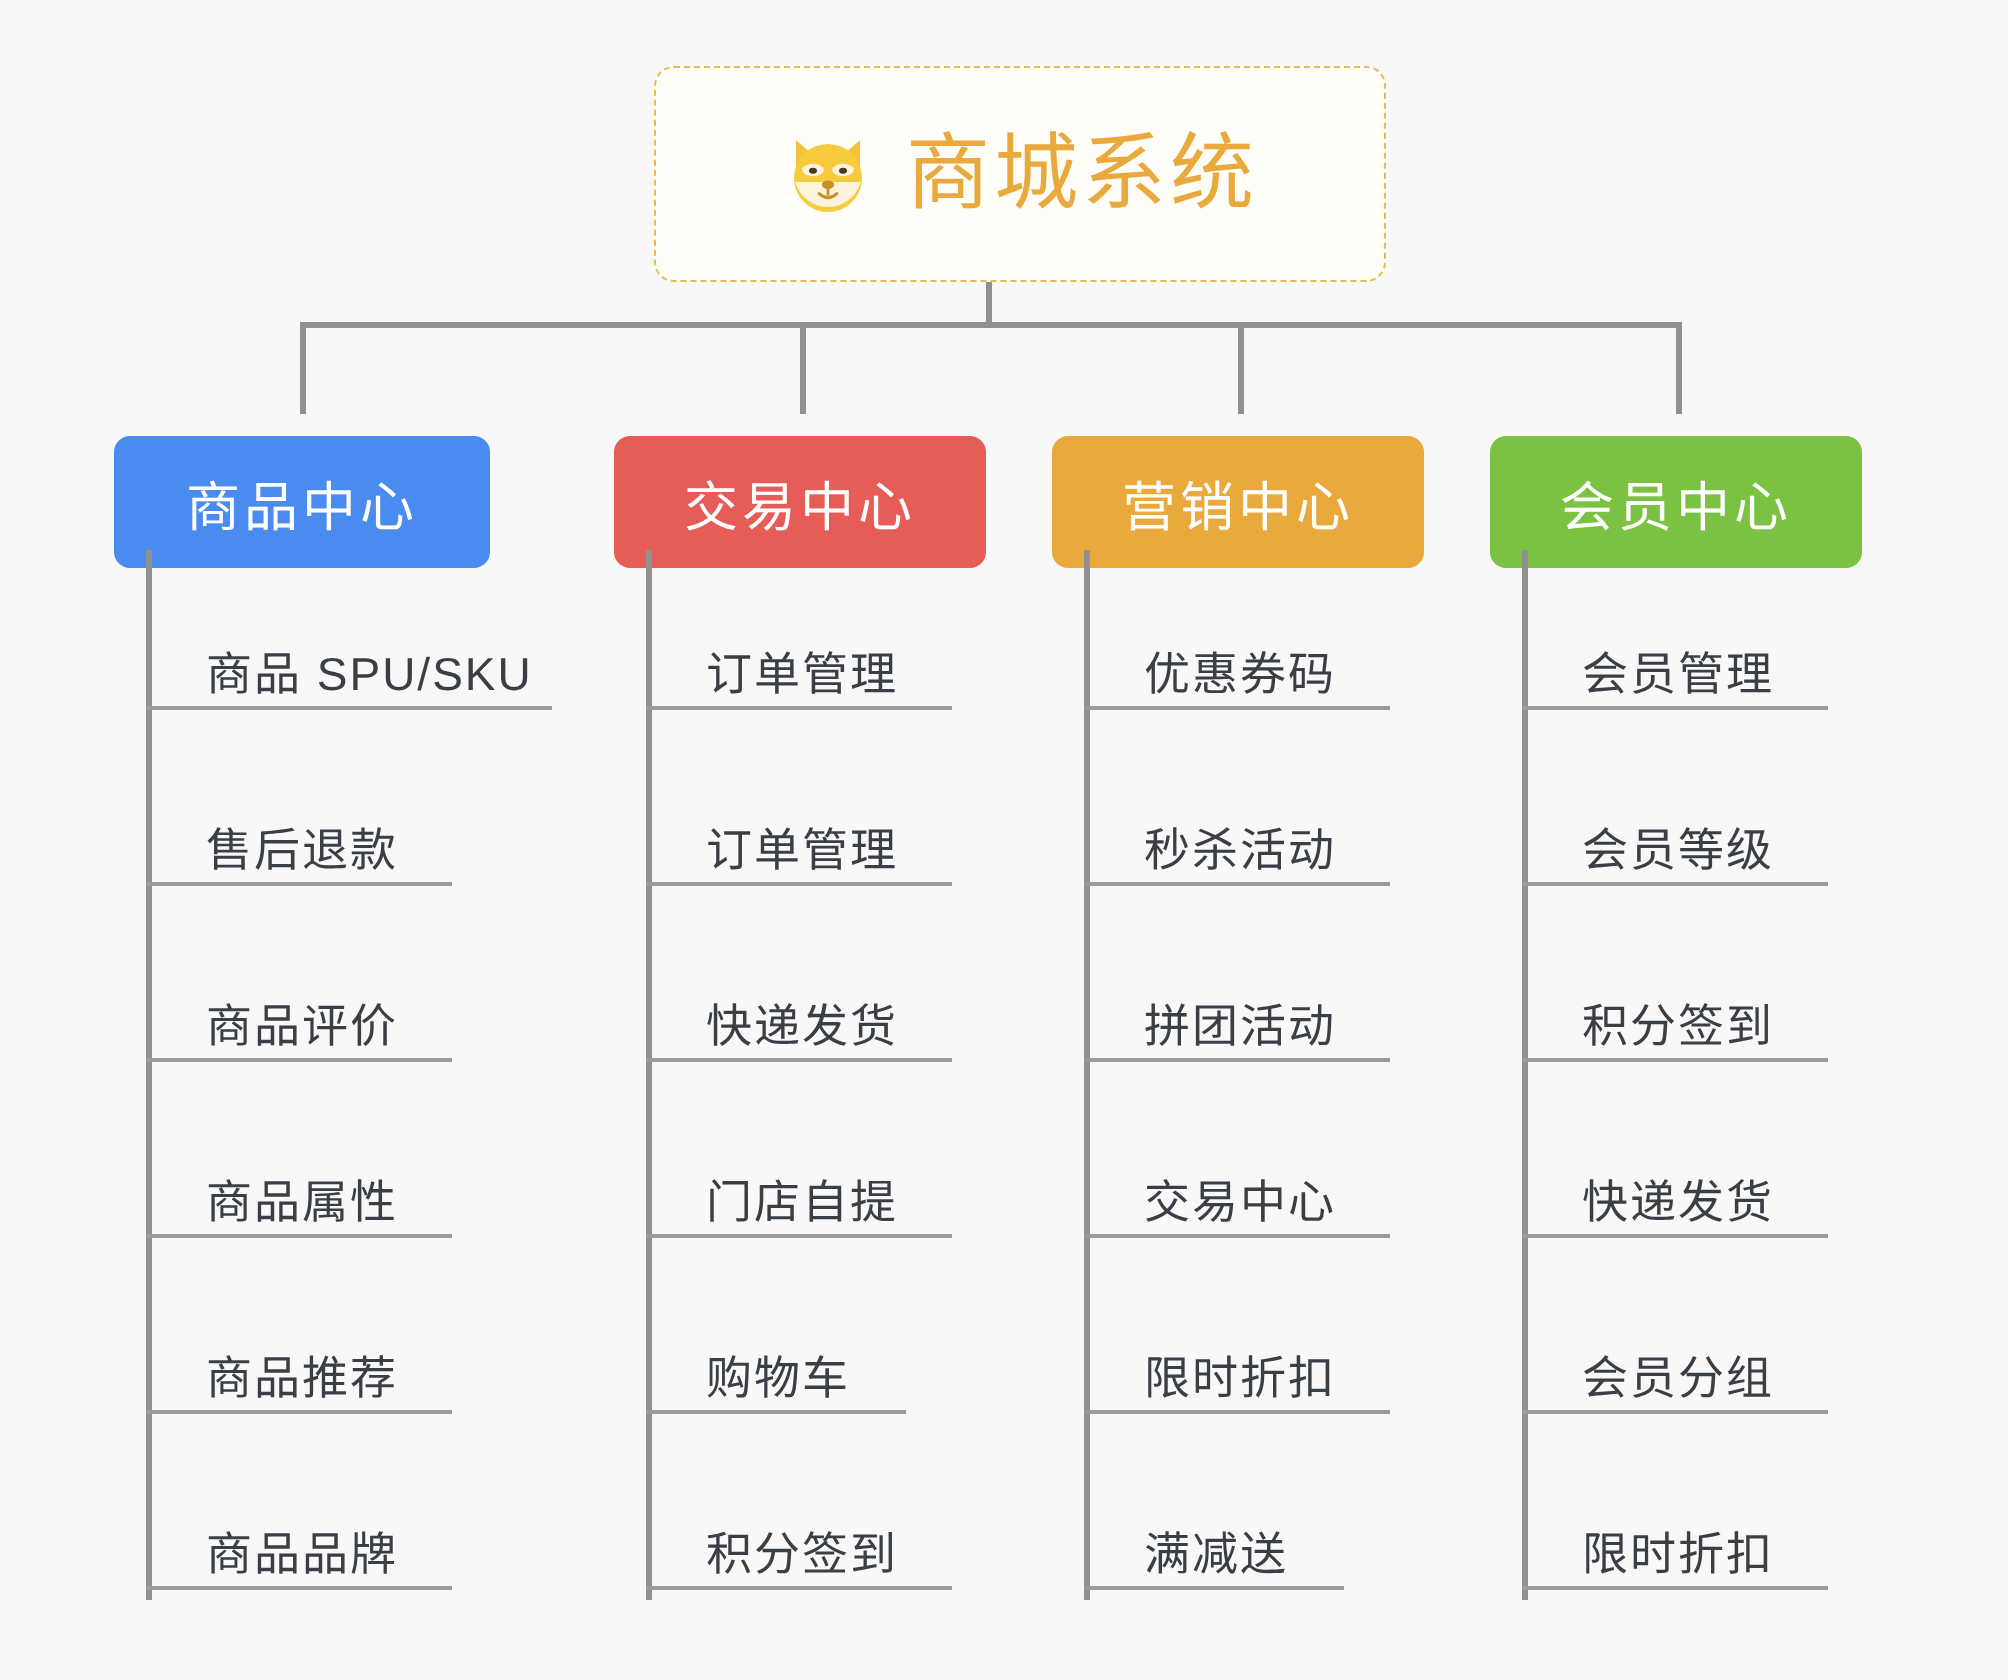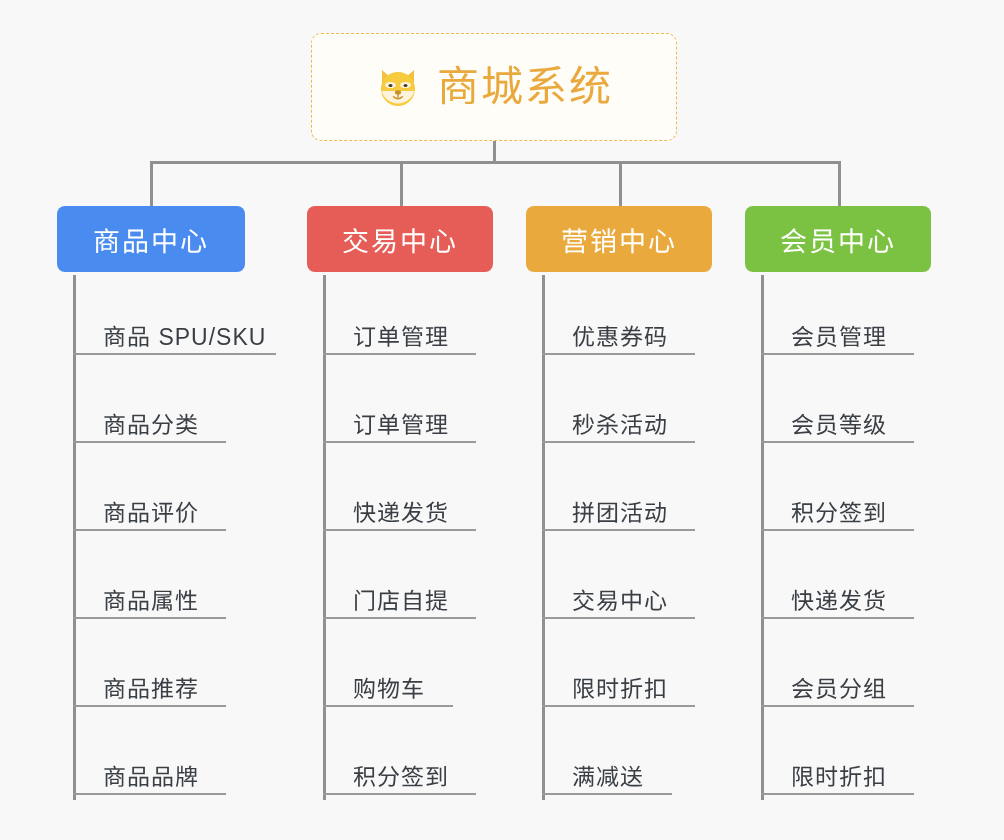--- a/index.html
+++ b/index.html
@@ -17,21 +17,21 @@
 
   #mindmap {
     position: relative;
     width: 1004px;
     height: 840px;
   }
 
   
   .root-node {
     position: absolute;
-    left: 311px;
+    left: 327px;
     top: 33px;
     width: 366px;
     height: 108px;
     box-sizing: border-box;
     background: #fffdf8;
     border: 1px dashed #edb84e;
     border-radius: 10px;
     display: flex;
     align-items: center;
     justify-content: center;
@@ -77,21 +77,21 @@
   }
 
   
   .branch {
     position: absolute;
     top: 206px;
   }
   .branch-head {
     position: absolute;
     left: 0;
-    top: 0;
+    top: 12px;
     height: 66px;
     border-radius: 8px;
     display: flex;
     align-items: center;
     justify-content: center;
     color: #ffffff;
     font-size: 27px;
     letter-spacing: 2px;
     white-space: nowrap;
     box-sizing: border-box;
@@ -161,21 +161,21 @@
 
   <div class="branch" style="left:57px;">
     <div class="branch-head" style="width:188px;background:#4a8bf0;">商品中心</div>
     <div class="spine" style="left:16px;height:525px;"></div>
     <div class="leaf" style="left:16px;top:149px;">
       <div class="leaf-rule" style="width:203px;"></div>
       <div class="leaf-label">商品 SPU/SKU</div>
     </div>
     <div class="leaf" style="left:16px;top:237px;">
       <div class="leaf-rule" style="width:153px;"></div>
-      <div class="leaf-label">商品分类</div>
+      <div class="leaf-label">售后退款</div>
     </div>
     <div class="leaf" style="left:16px;top:325px;">
       <div class="leaf-rule" style="width:153px;"></div>
       <div class="leaf-label">商品评价</div>
     </div>
     <div class="leaf" style="left:16px;top:413px;">
       <div class="leaf-rule" style="width:153px;"></div>
       <div class="leaf-label">商品属性</div>
     </div>
     <div class="leaf" style="left:16px;top:501px;">

